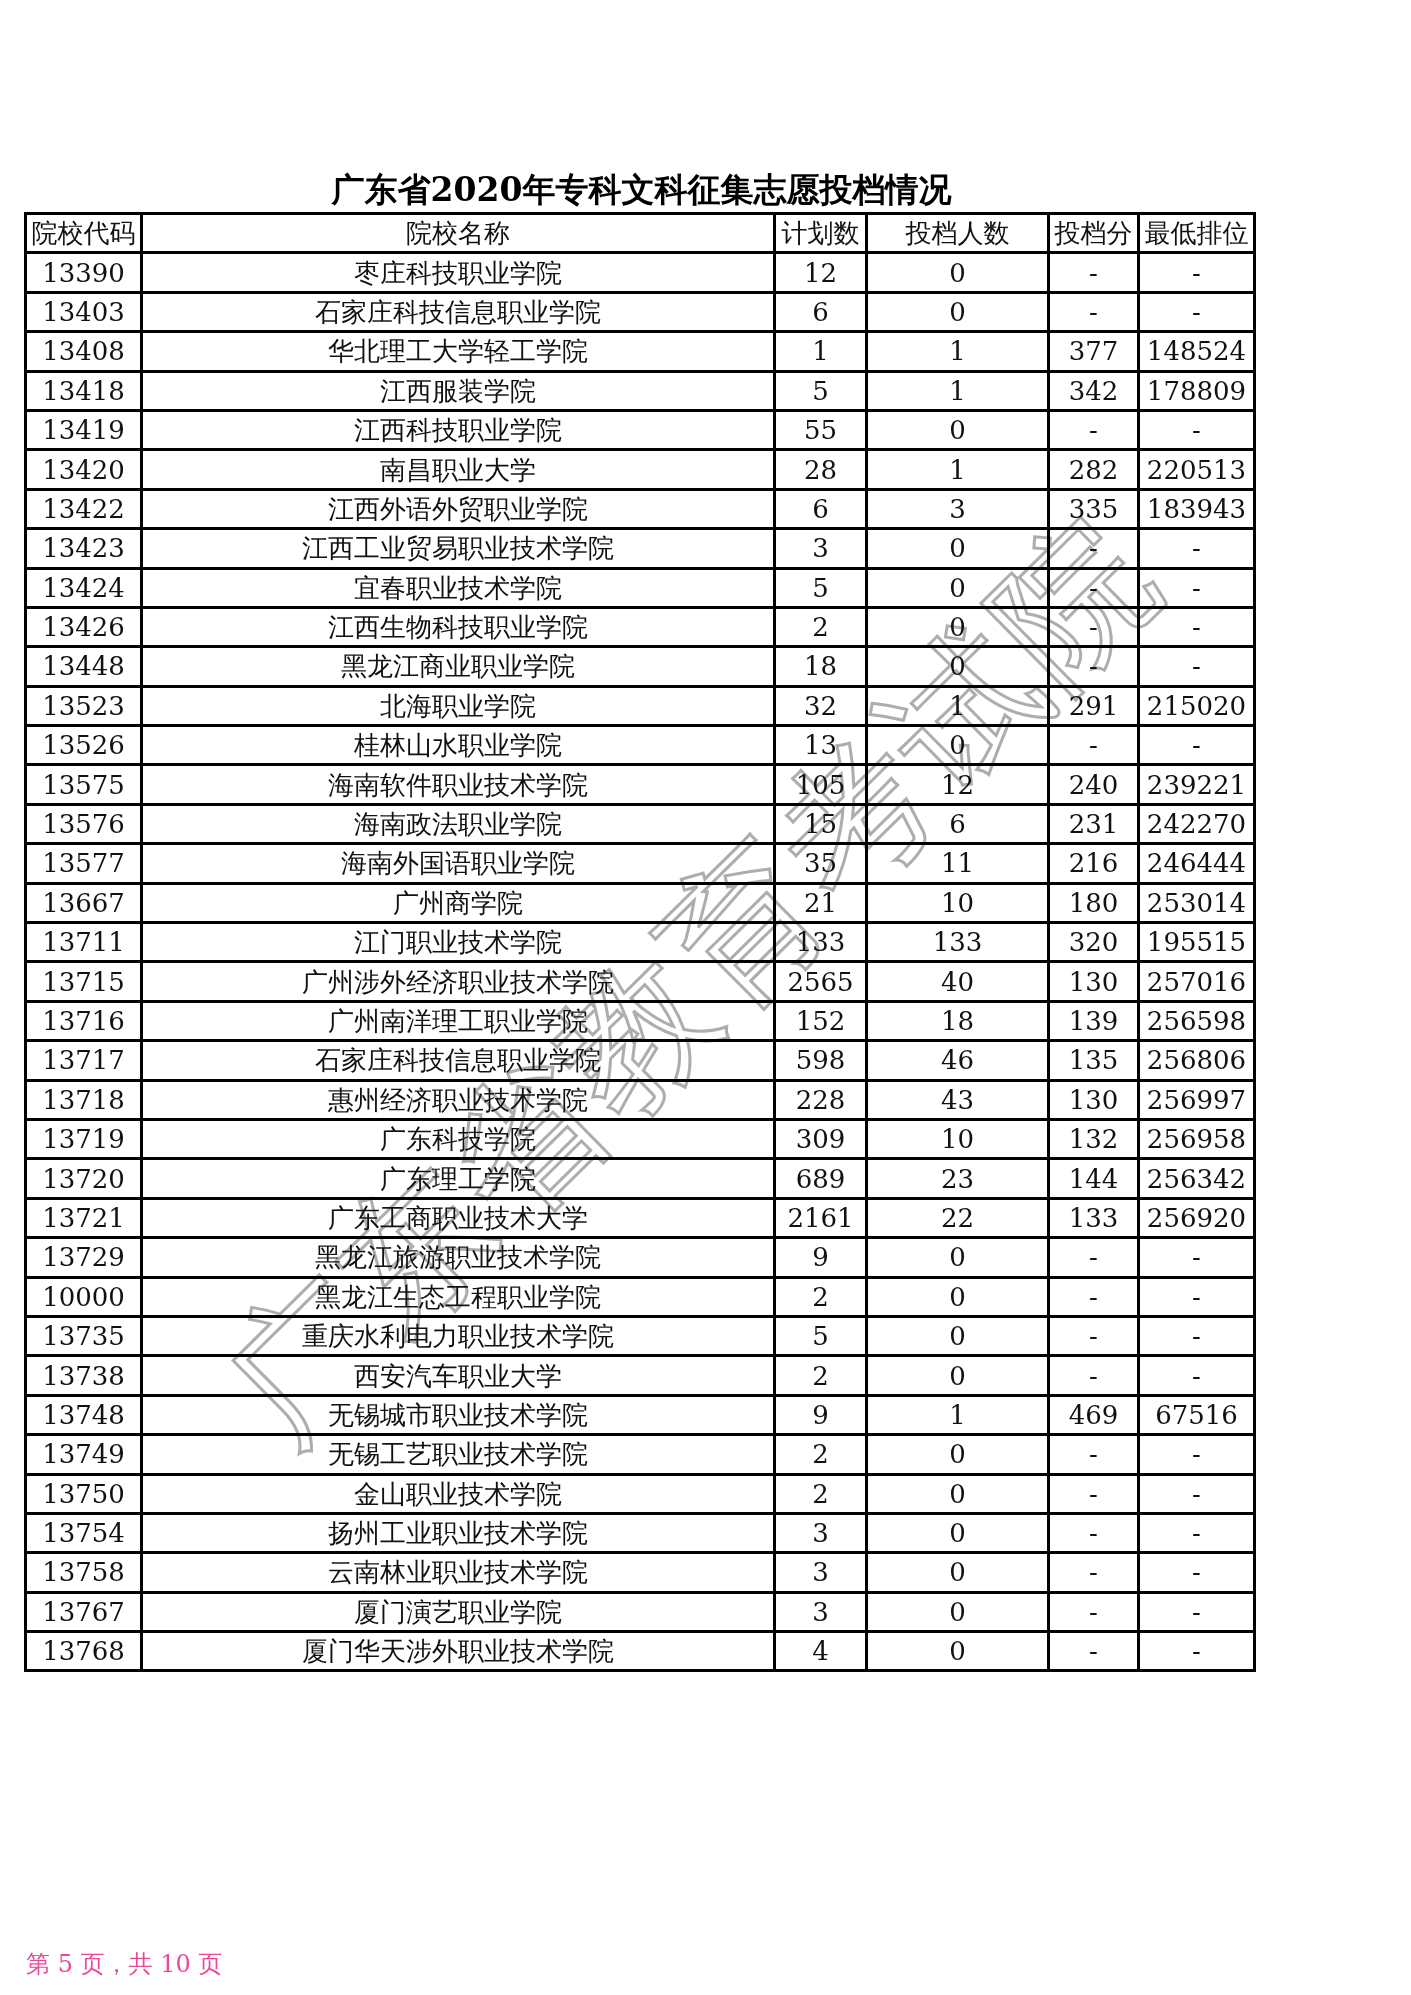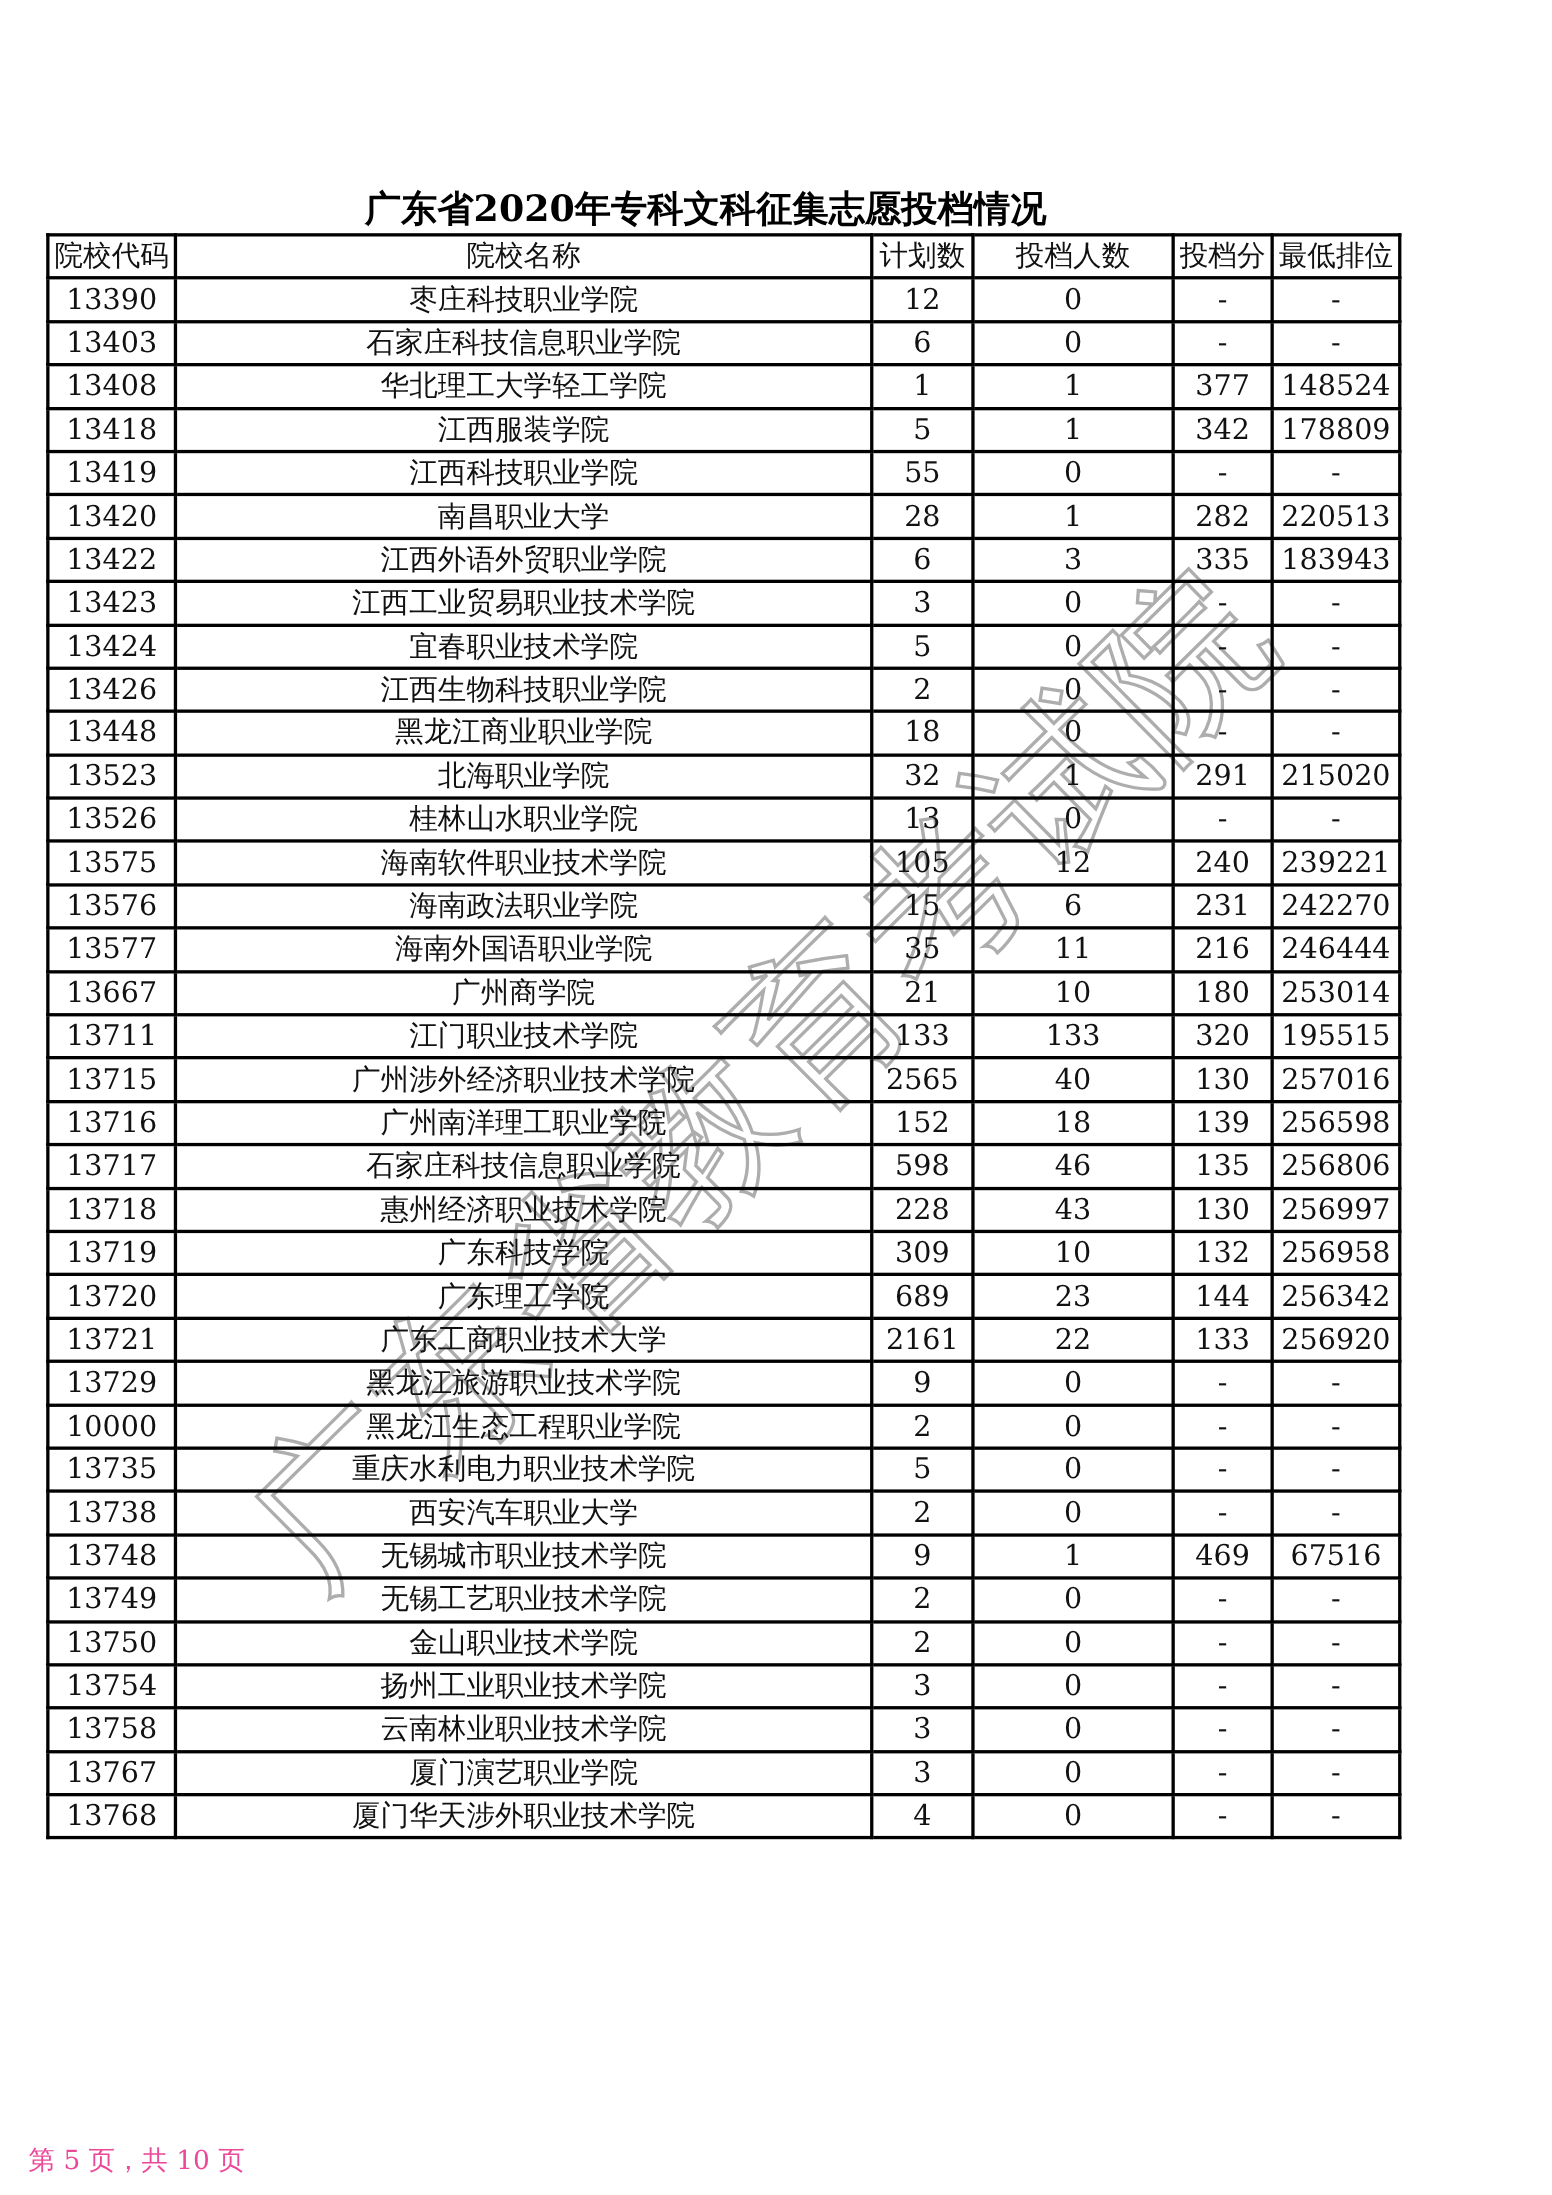--- a/index.html
+++ b/index.html
@@ -1,18 +1,18 @@
 <!DOCTYPE html>
 <html><head>
 <meta charset="utf-8">
 <style>
   html, body { margin: 0; padding: 0; background: #ffffff; }
   body { width: 1411px; height: 1995px; position: relative; overflow: hidden; font-family: "DejaVu Serif", "Liberation Serif", serif; color: #111; }
   .title { position: absolute; left: 0; width: 1283px; top: 168px; text-align: center; font-size: 33px; font-weight: bold; letter-spacing: 0px; color: #000; }
-  table.grid { position: absolute; left: 42px; top: 212px; border-collapse: collapse; table-layout: fixed; border-radius: 12px; }
+  table.grid { position: absolute; left: 24px; top: 212px; border-collapse: collapse; table-layout: fixed; border-radius: 12px; }
   table.grid td, table.grid th { border: 3px solid #000; padding: 0; height: 36.4px; text-align: center; vertical-align: middle; font-size: 26px; font-weight: normal; line-height: 1; white-space: nowrap; overflow: hidden; color: #111; }
   table.grid th { font-size: 26px; }
   .c1 { width: 116px; } .c2 { width: 633px; } .c3 { width: 92px; } .c4 { width: 182px; } .c5 { width: 90px; } .c6 { width: 116px; }
   .footer { position: absolute; left: 0; width: 1411px; top: 1948px; text-align: left; font-size: 24px; color: #ec4899; padding-left: 26px; }
   .watermark { position: absolute; left: 693px; top: 981px; transform: translate(-50%, -50%) rotate(-44.6deg); font-size: 150px; color: transparent; -webkit-text-stroke: 3px #a9a9a9; white-space: nowrap; letter-spacing: 4px; pointer-events: none; font-family: "DejaVu Serif", "Liberation Serif", serif; opacity: 0.95; }
 </style>
 </head>
 <body>
 
 <div class="watermark">广东省教育考试院</div>

